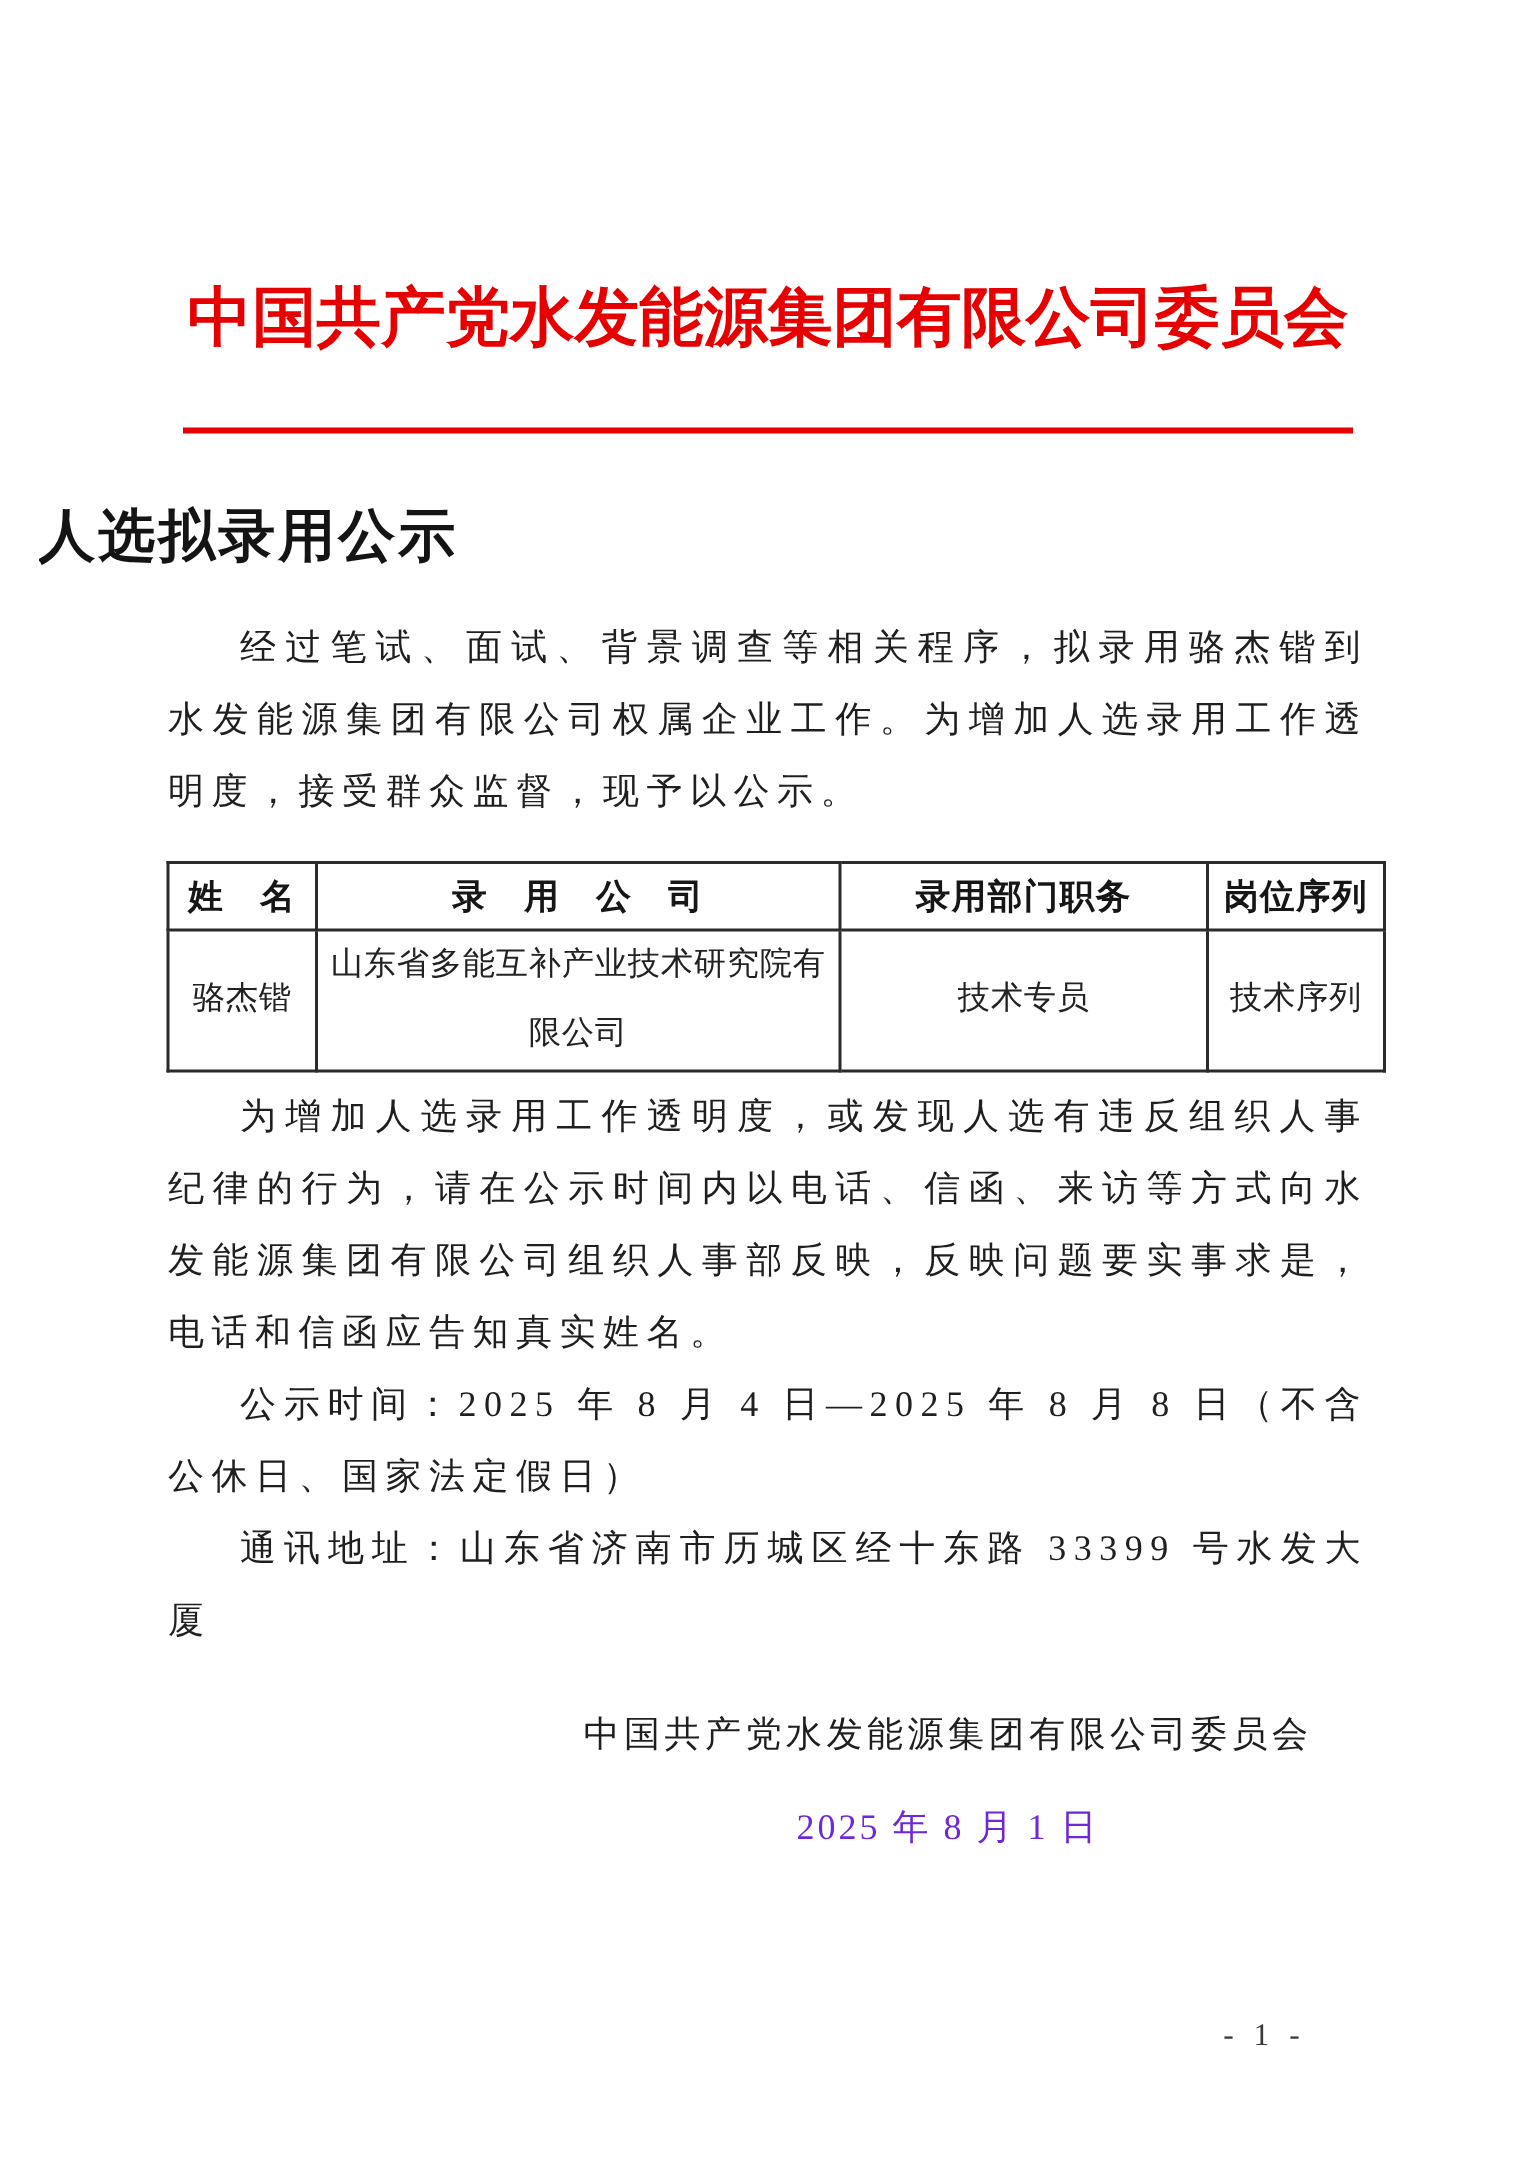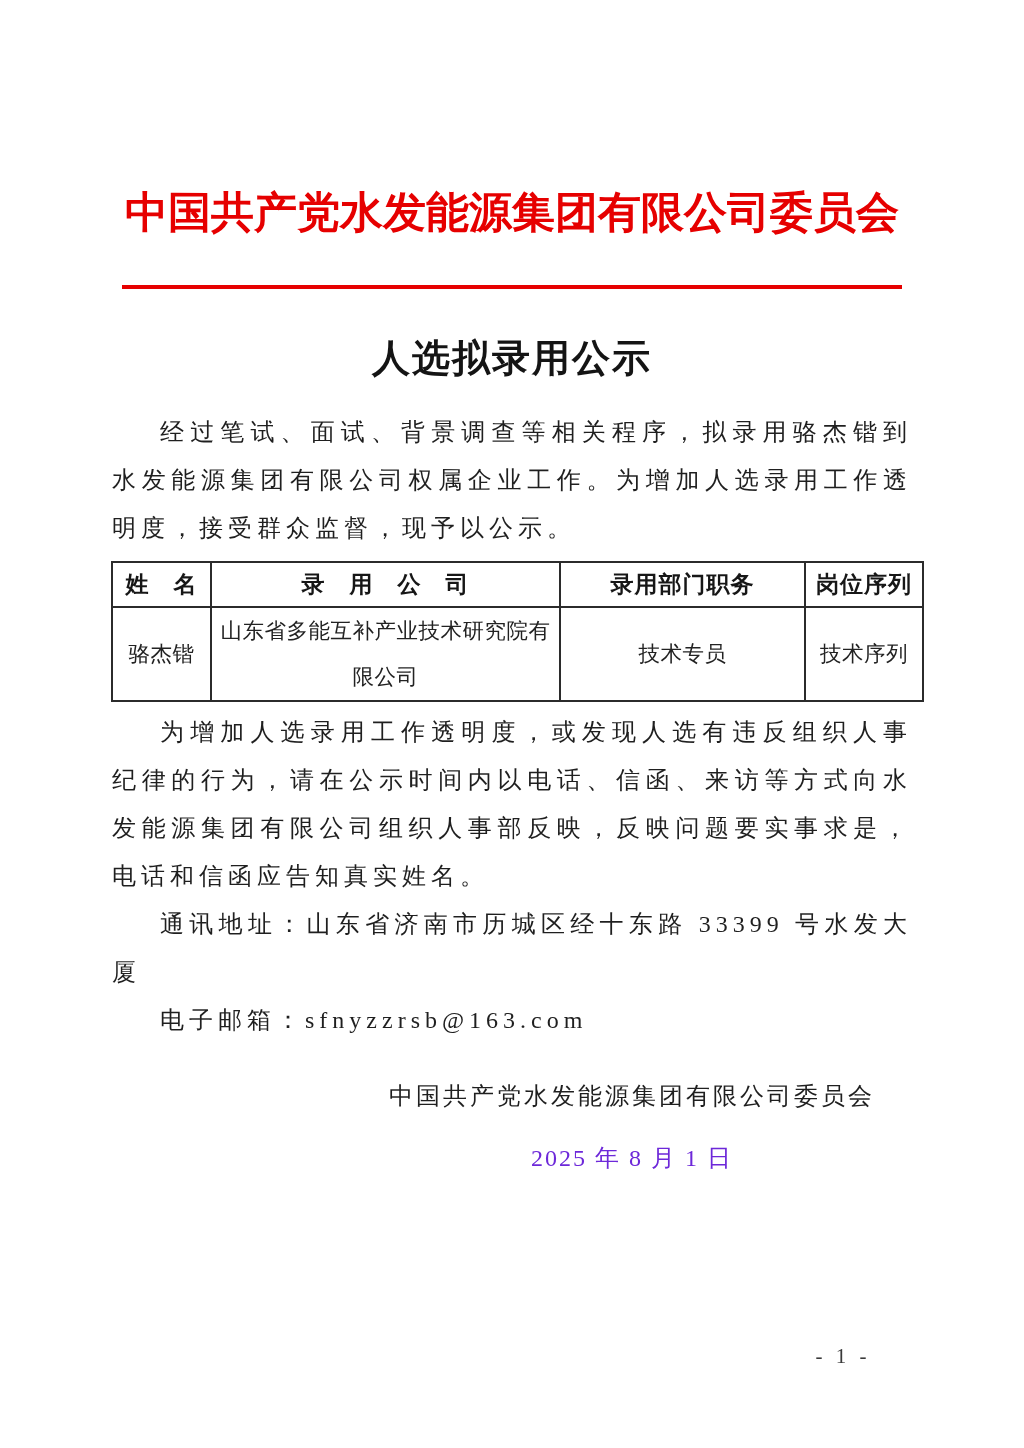--- a/index.html
+++ b/index.html
@@ -31,21 +31,20 @@
   .red-divider {
     width: 780px;
     height: 4px;
     background: #e60000;
     margin: 42px auto 0 auto;
   }
 
   
   .doc-title {
     margin-top: 44px;
-    text-align: center;
     font-size: 38px;
     line-height: 50px;
     font-weight: 700;
     color: #141414;
     letter-spacing: 2px;
   }
 
   
   .content {
     width: 800px;
@@ -58,24 +57,25 @@
     text-align: justify;
     color: #1f1f1f;
   }
   .indent { text-indent: 2em; }
   .p-intro { margin-top: 25px; }
   .p-objection { margin-top: 6px; }
 
   
   .hire-table {
     width: 811px;
-    margin-top: 9px;
+    margin-top: 22px;
     margin-left: -1px;
     border-collapse: collapse;
     table-layout: fixed;
+    font-family: Liberation Mono, monospace;
   }
   .hire-table th, .hire-table td {
     border: 2px solid #2b2b2b;
     text-align: center;
     vertical-align: middle;
   }
   .hire-table th {
     height: 45px;
     font-size: 23px;
     font-weight: 700;
@@ -158,25 +158,25 @@
           <td>骆杰锴</td>
           <td>山东省多能互补产业技术研究院有限公司</td>
           <td>技术专员</td>
           <td>技术序列</td>
         </tr>
       </tbody>
     </table>
 
     <p class="para indent p-objection">为增加人选录用工作透明度，或发现人选有违反组织人事纪律的行为，请在公示时间内以电话、信函、来访等方式向水发能源集团有限公司组织人事部反映，反映问题要实事求是，电话和信函应告知真实姓名。</p>
 
+    <p class="para indent">公示时间：2025 年 8 月 4 日—2025 年 8 月 8 日（不含公休日、国家法定假日）</p>
 
     <p class="para indent">通讯地址：山东省济南市历城区经十东路 33399 号水发大厦</p>
 
 
-    <p class="para indent">电子邮箱：sfnyzzrsb@163.com</p>
 
     <div class="signature">
       <div class="sig-org">中国共产党水发能源集团有限公司委员会</div>
       <div class="sig-date">2025 年 8 月 1 日</div>
     </div>
 
   </div>
 
   <div class="page-num">- 1 -</div>
 

